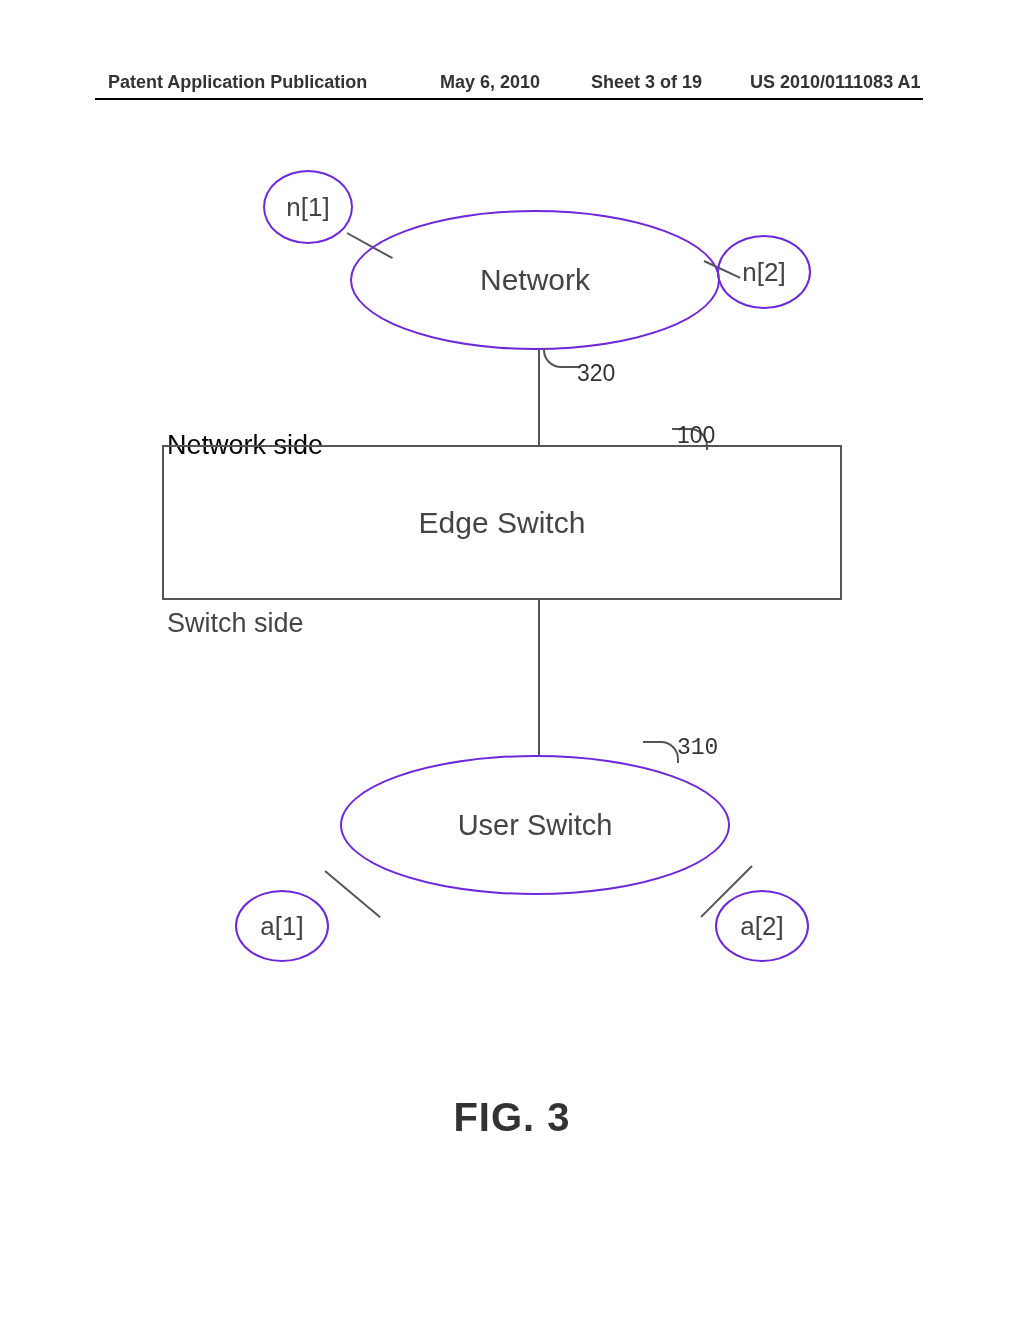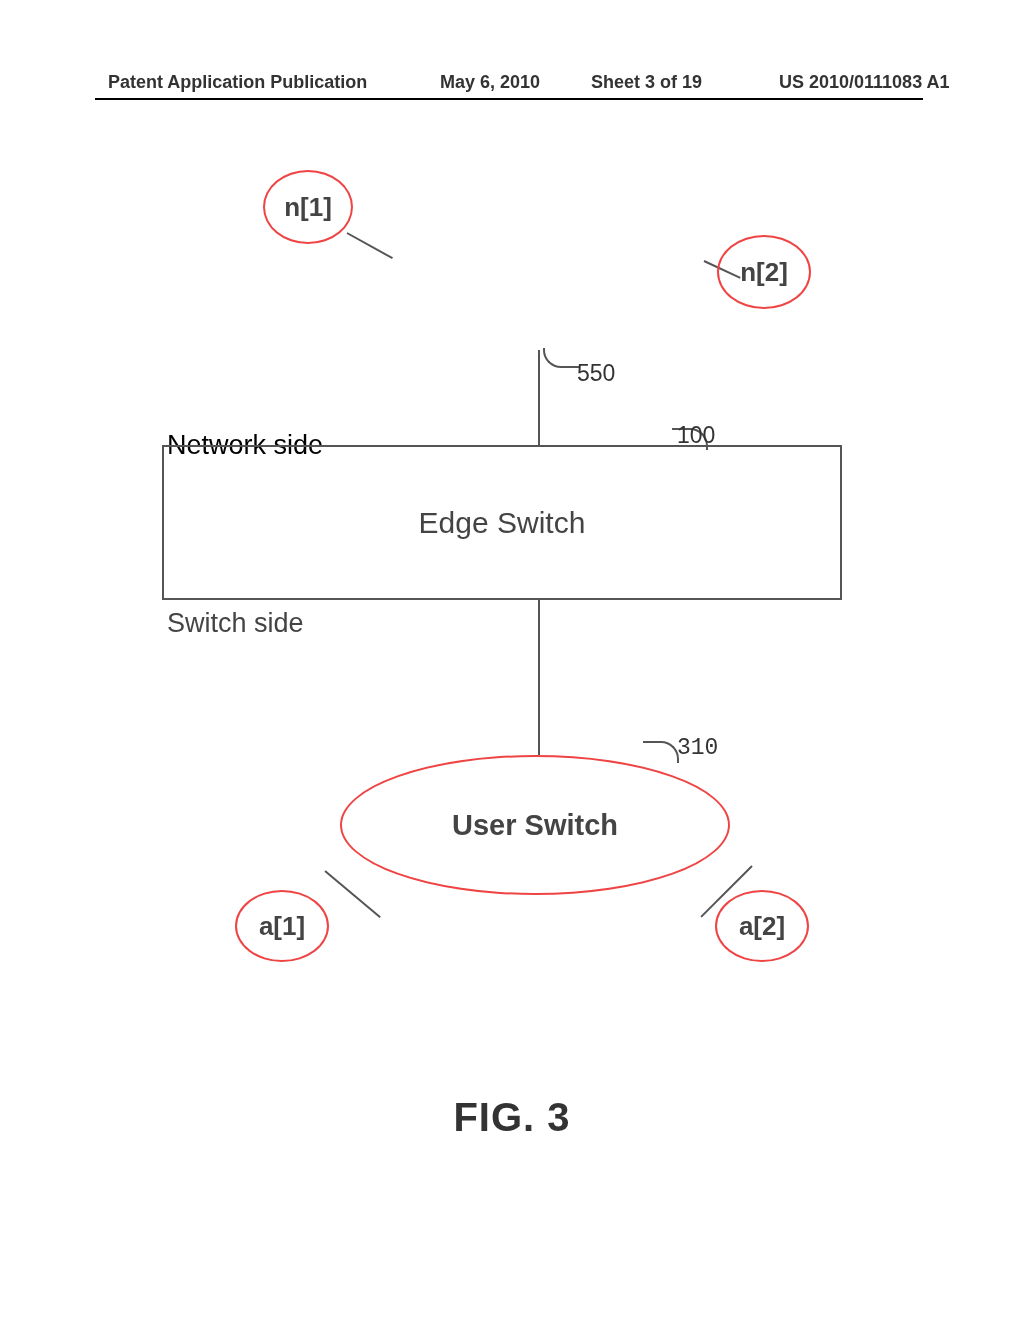--- a/index.html
+++ b/index.html
@@ -15,49 +15,48 @@
     position: absolute;
     top: 72px;
     left: 0;
     width: 100%;
     font-size: 18px;
     font-weight: bold;
   }
   .header-left { position: absolute; left: 108px; }
   .header-center { position: absolute; left: 440px; }
   .header-sheet { position:absolute; left: 591px; }
-  .header-right { position: absolute; left: 779px; text-align: right; }
+  .header-right { position: absolute; left: 750px; text-align: right; }
   .header-rule {
     position: absolute;
     top: 98px;
     left: 95px;
     width: 828px;
     height: 2px;
     background: #000;
   }
 
   .diagram {
     position: absolute;
     top: 170px;
     left: 100px;
     width: 824px;
     height: 900px;
   }
 
   .ellipse {
     position: absolute;
-    border: 2px solid #ef4444;
+    border: 2px solid #6d28d9;
     border-radius: 50%;
     display: flex;
     align-items: center;
     justify-content: center;
     font-size: 26px;
     color: #444;
     background: transparent;
-    font-weight: bold;
   }
 
   .network-ell { top: 40px; left: 250px; width: 370px; height: 140px; font-size: 30px; }
   .n1 { top: 0px; left: 163px; width: 90px; height: 74px; }
   .n2 { top: 65px; left: 617px; width: 94px; height: 74px; }
 
   .ref320 { position:absolute; top:190px; left:477px; font-size:23px; }
   .curve320 {
     position:absolute; top:178px; left:443px; width:36px; height:20px;
     border-left: 2px solid #555;
@@ -124,26 +123,27 @@
   <span class="header-sheet">Sheet 3 of 19</span>
   <span class="header-right">US 2010/0111083 A1</span>
 </div>
 <div class="header-rule"></div>
 
 <div class="diagram">
 
   <div class="ellipse n1">n[1]</div>
   <div class="line-n1"></div>
 
+  <div class="ellipse network-ell">Network</div>
 
   <div class="line-n2"></div>
   <div class="ellipse n2">n[2]</div>
 
   <div class="curve320"></div>
-  <div class="ref320">550</div>
+  <div class="ref320">320</div>
 
   <div class="line-net-to-switch"></div>
 
   <div class="network-side">Network side</div>
 
   <div class="curve100"></div>
   <div class="ref100">100</div>
 
   <div class="edge-switch">Edge Switch</div>
 

